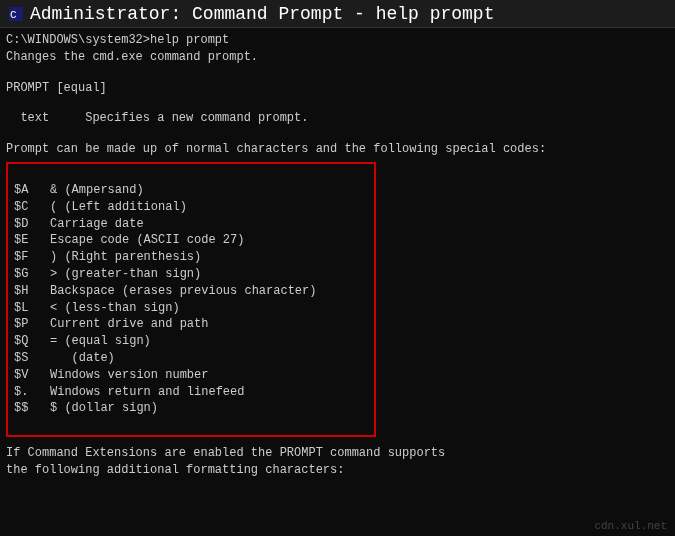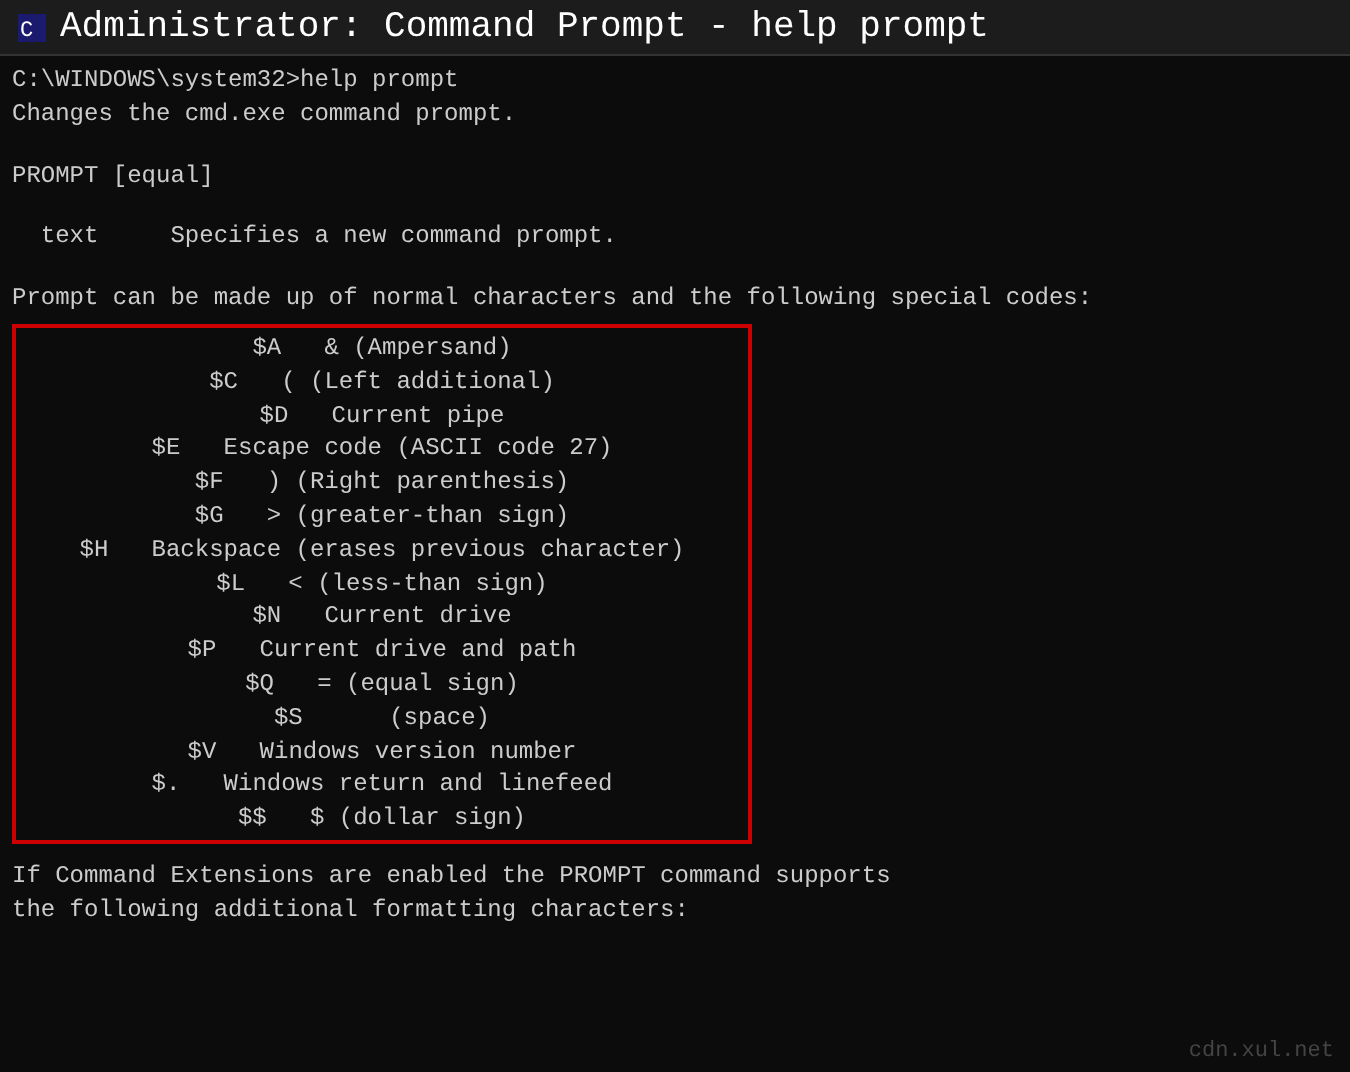--- a/index.html
+++ b/index.html
@@ -56,25 +56,24 @@
       font-size: 12px;
     }
 
     .line-empty {
       height: 14px;
       line-height: 1.4;
     }
 
     .bordered-section {
       border: 2px solid #cc0000;
-      padding: 2px 6px;
+      padding: 18px 6px;
       margin: 4px 0;
       display: inline-block;
       min-width: 370px;
-      text-align: center;
     }
 
     .bottom-section {
       margin-top: 4px;
     }
 
     .watermark {
       position: absolute;
       bottom: 4px;
       right: 8px;
@@ -103,30 +102,29 @@
   <div class="line-empty"></div>
   <div class="line">PROMPT [equal]</div>
   <div class="line-empty"></div>
   <div class="line">  text     Specifies a new command prompt.</div>
   <div class="line-empty"></div>
   <div class="line">Prompt can be made up of normal characters and the following special codes:</div>
 
   <div class="bordered-section">
     <div class="line">$A   &amp; (Ampersand)</div>
     <div class="line">$C   ( (Left additional)</div>
-    <div class="line">$D   Current pipe</div>
+    <div class="line">$D   Carriage date</div>
     <div class="line">$E   Escape code (ASCII code 27)</div>
     <div class="line">$F   ) (Right parenthesis)</div>
     <div class="line">$G   &gt; (greater-than sign)</div>
     <div class="line">$H   Backspace (erases previous character)</div>
     <div class="line">$L   &lt; (less-than sign)</div>
-    <div class="line">$N   Current drive</div>
     <div class="line">$P   Current drive and path</div>
     <div class="line">$Q   = (equal sign)</div>
-    <div class="line">$S      (space)</div>
+    <div class="line">$S      (date)</div>
     <div class="line">$V   Windows version number</div>
     <div class="line">$.   Windows return and linefeed</div>
     <div class="line">$$   $ (dollar sign)</div>
   </div>
 
   <div class="bottom-section">
     <div class="line">If Command Extensions are enabled the PROMPT command supports</div>
     <div class="line">the following additional formatting characters:</div>
 
   </div>

